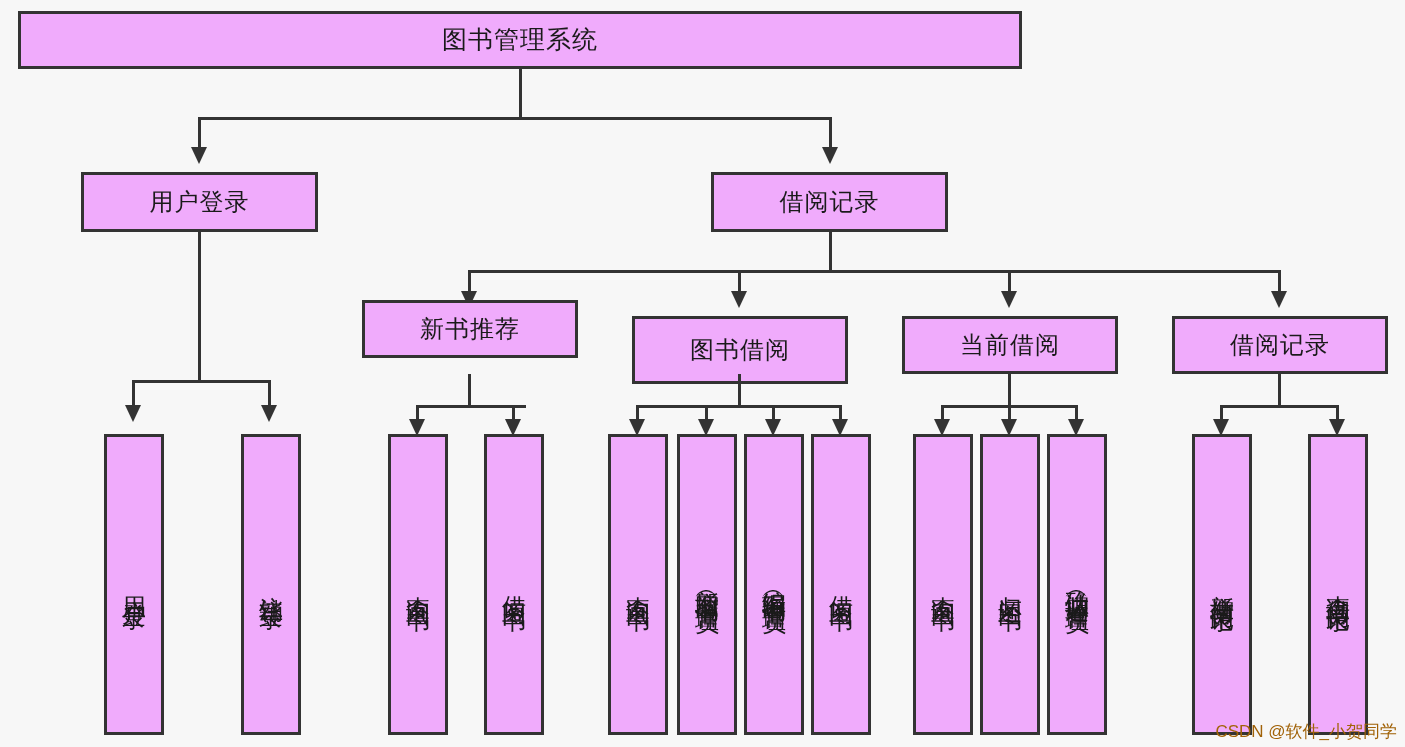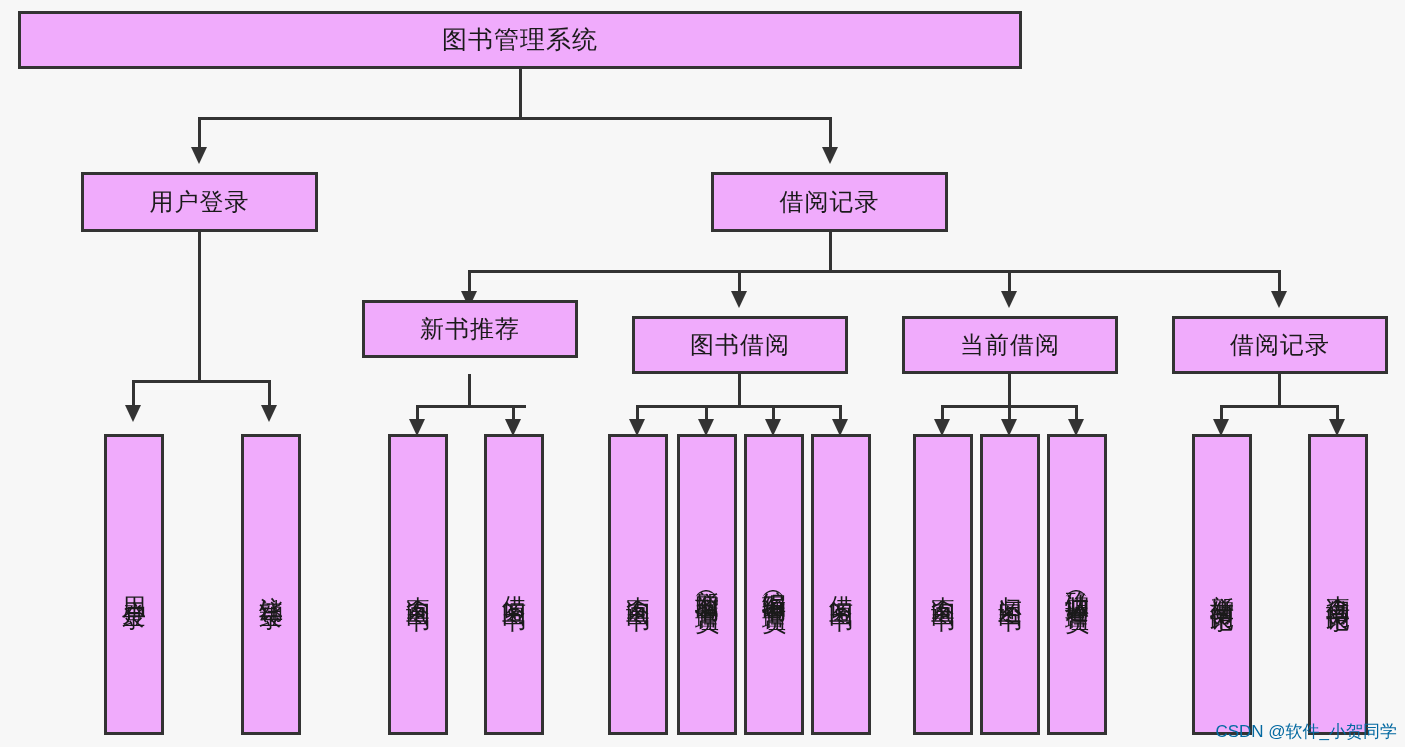--- a/index.html
+++ b/index.html
@@ -53,21 +53,21 @@
     border-left:8px solid transparent;
     border-right:8px solid transparent;
     border-top:17px solid #333333;
   }
 
   
   #watermark{
     position:absolute;
     right:8px;bottom:4px;
     font-size:17px;
-    color:#0369a1;
+    color:#a16207;
     white-space:nowrap;
     pointer-events:none;
   }
 </style>
 </head>
 <body>
 
 <div id="diagram">
 
   <div class="node h root" style="left:18px;top:11px;width:1004px;height:58px;">
@@ -104,21 +104,21 @@
   <div class="ln v" style="left:1278px;top:270px;height:21px;"></div>
   <div class="arrow" style="left:461px;top:291px;"></div>
   <div class="arrow" style="left:731px;top:291px;"></div>
   <div class="arrow" style="left:1001px;top:291px;"></div>
   <div class="arrow" style="left:1271px;top:291px;"></div>
 
   <div class="node h" style="left:362px;top:300px;width:216px;height:58px;">
     <span class="lbl">新书推荐</span>
   </div>
 
-  <div class="node h" style="left:632px;top:316px;width:216px;height:58px;">
+  <div class="node h" style="left:632px;top:316px;width:216px;height:68px;">
     <span class="lbl">图书借阅</span>
   </div>
 
   <div class="node h" style="left:902px;top:316px;width:216px;height:58px;">
     <span class="lbl">当前借阅</span>
   </div>
 
   <div class="node h" style="left:1172px;top:316px;width:216px;height:58px;">
     <span class="lbl">借阅记录</span>
   </div>

